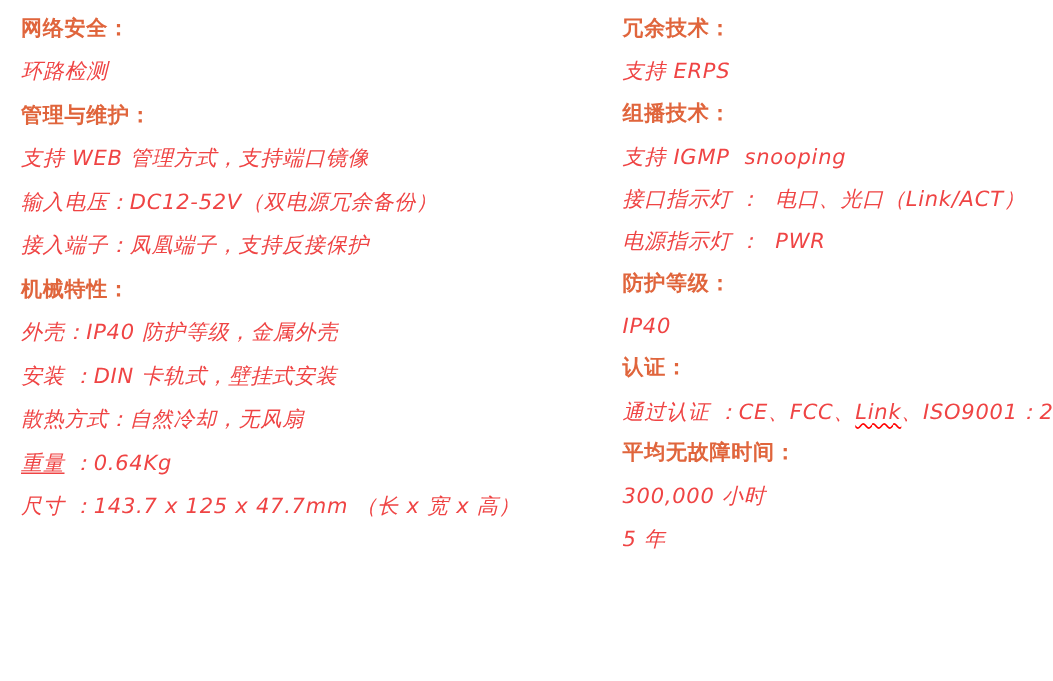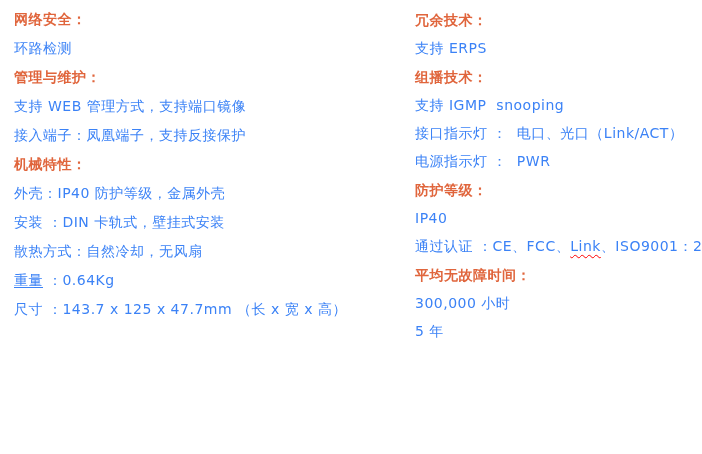--- a/index.html
+++ b/index.html
@@ -33,23 +33,25 @@
   }
   .line {
     white-space: pre;
     letter-spacing: 0.5px;
   }
   .col-left .line { height: 29px; line-height: 29px; }
   .col-right .line { height: 28.3px; line-height: 28.3px; }
   .heading {
     color: #e0653c;
     font-weight: bold;
+    font-family: Liberation Serif, serif;
   }
   .body-line {
-    color: #3b82f6;
+    color: #ef4444;
+    font-style: italic;
   }
   .underlined {
     text-decoration: underline;
     text-underline-offset: 2px;
   }
   .squiggle {
     text-decoration: underline;
     text-decoration-style: wavy;
     text-decoration-color: #ff0000;
     text-decoration-thickness: 1px;
@@ -59,37 +61,39 @@
 </head>
 <body>
 
 <div class="page">
 
   <div class="column col-left">
     <div class="line heading">网络安全：</div>
     <div class="line body-line">环路检测</div>
     <div class="line heading">管理与维护：</div>
     <div class="line body-line">支持 WEB 管理方式，支持端口镜像</div>
+    <div class="line body-line">输入电压：DC12-52V（双电源冗余备份）</div>
     <div class="line body-line">接入端子：凤凰端子，支持反接保护</div>
     <div class="line heading">机械特性：</div>
     <div class="line body-line">外壳：IP40 防护等级，金属外壳</div>
     <div class="line body-line">安装 ：DIN 卡轨式，壁挂式安装</div>
     <div class="line body-line">散热方式：自然冷却，无风扇</div>
     <div class="line body-line"><span class="underlined">重量</span><span> ：0.64Kg</span></div>
     <div class="line body-line">尺寸 ：143.7 x 125 x 47.7mm （长 x 宽 x 高）</div>
   </div>
 
   <div class="column col-right">
     <div class="line heading">冗余技术：</div>
     <div class="line body-line">支持 ERPS</div>
     <div class="line heading">组播技术：</div>
     <div class="line body-line">支持 IGMP  snooping</div>
     <div class="line body-line">接口指示灯 ：  电口、光口（Link/ACT）</div>
     <div class="line body-line">电源指示灯 ：  PWR</div>
     <div class="line heading">防护等级：</div>
     <div class="line body-line">IP40</div>
+    <div class="line heading">认证：</div>
     <div class="line body-line"><span>通过认证 ：CE、FCC、</span><span class="squiggle">Link</span><span>、ISO9001：2008</span></div>
     <div class="line heading">平均无故障时间：</div>
     <div class="line body-line">300,000 小时</div>
     <div class="line body-line">5 年</div>
   </div>
 
 </div>
 
 </body></html>

